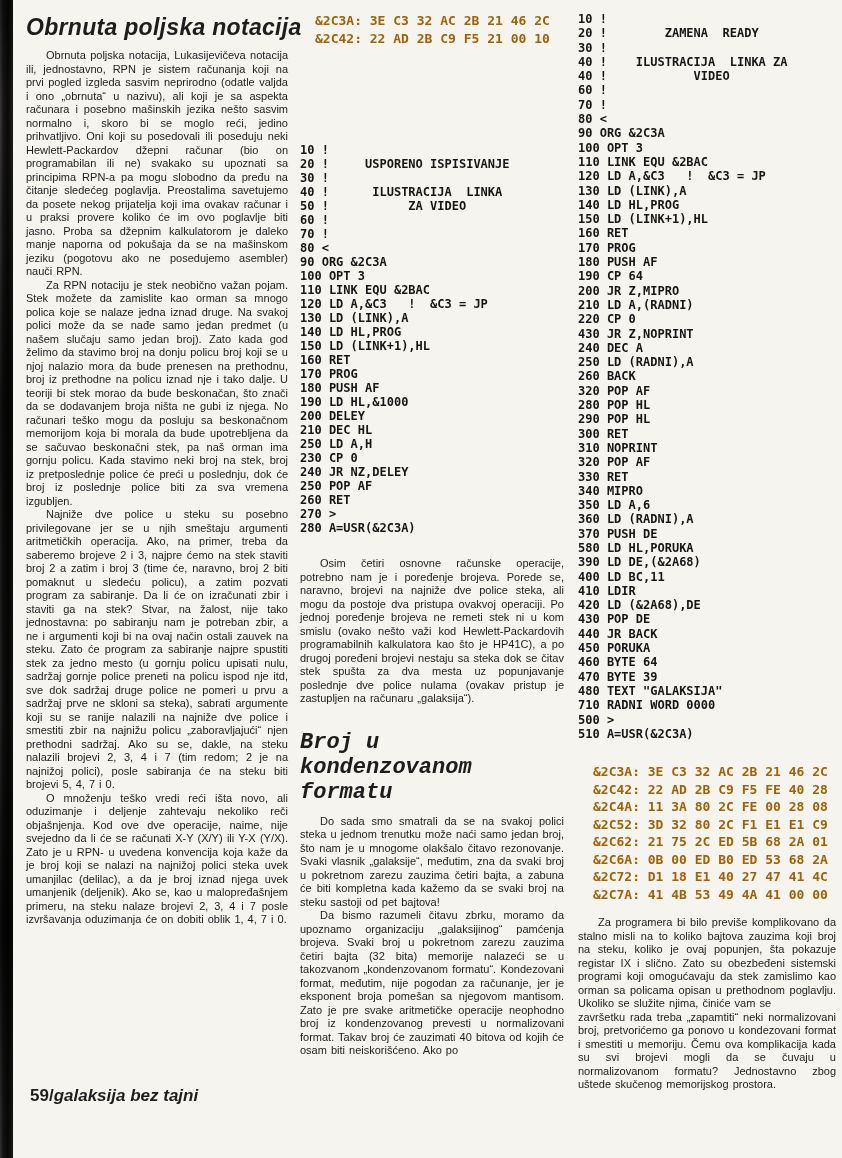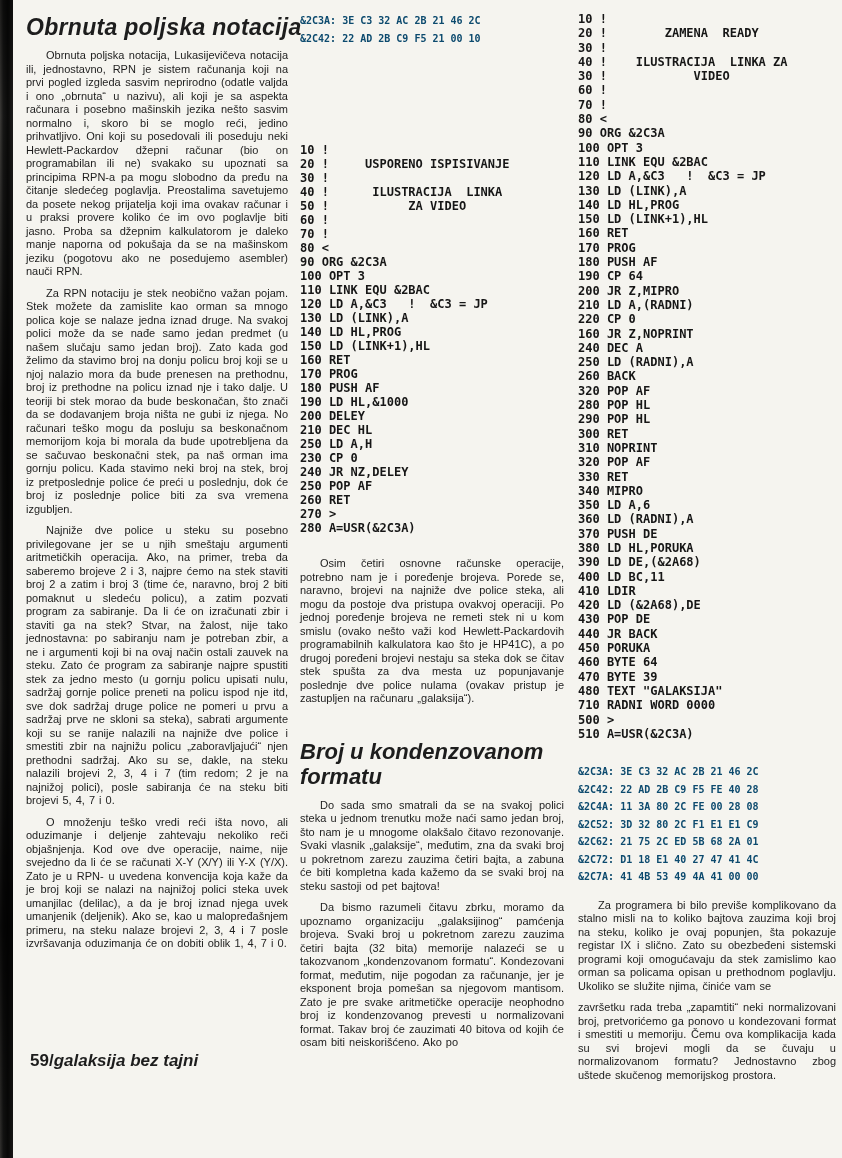--- a/index.html
+++ b/index.html
@@ -21,45 +21,45 @@
   #left-col{left:26px;width:262px;top:14px;}
   #mid-col{left:300px;width:264px;top:12px;}
   #right-col{left:578px;width:258px;top:12px;}
 
   .article-title{
     font-size:23px;font-weight:bold;font-style:italic;
     letter-spacing:.3px;margin:0 0 8px 0;white-space:nowrap;
   }
   .section-heading{
     font-size:22px;font-weight:bold;font-style:italic;
-    line-height:25px;margin:33px 0 10px 0;
+    line-height:25px;margin:24px 0 10px 0;font-family:Liberation Mono, monospace;
   }
   p.body{
     font-size:11px;line-height:13.5px;text-align:justify;
     margin:0;text-indent:20px;word-spacing:1px;
   }
   p.body.noindent{text-indent:0;}
 
   .hexdump div{
     white-space:pre;font-family:"DejaVu Sans Mono",monospace;
-    font-size:10px;font-weight:bold;line-height:17.5px;color:#0c4a6e;
+    font-size:13px;font-weight:bold;line-height:17.5px;color:#a16207;margin-left:15px;
   }
   .listing div{
     white-space:pre;font-family:"DejaVu Sans Mono",monospace;
     font-size:12px;font-weight:bold;line-height:14px;color:#161616;
   }
   #right-col .listing div{line-height:14.3px;}
   .gap-hex-to-listing{height:96px;}
   .gap-listing-to-text{height:22px;}
   .gap-to-hex{height:22px;}
   .gap-to-text{height:13px;}
-  p.body + p.body{margin-top:8px;}
+  p.body + p.body{margin-top:0;}
 
   .page-footer{
-    position:absolute;left:30px;top:1051px;
+    position:absolute;left:30px;top:1086px;
     font-size:17px;font-weight:bold;
   }
   .page-footer .mag-title{font-style:italic;}
 </style>
 </head>
 <body>
 
 <div class="edge-strip"></div>
 
 <div class="col" id="left-col">
@@ -112,54 +112,54 @@
   <p class="body">Do sada smo smatrali da se na svakoj polici steka u jednom trenutku može naći samo jedan broj, što nam je u mnogome olakšalo čitavo rezonovanje. Svaki vlasnik „galaksije“, međutim, zna da svaki broj u pokretnom zarezu zauzima četiri bajta, a zabuna će biti kompletna kada kažemo da se svaki broj na steku sastoji od pet bajtova!</p>
   <p class="body">Da bismo razumeli čitavu zbrku, moramo da upoznamo organizaciju „galaksijinog“ pamćenja brojeva. Svaki broj u pokretnom zarezu zauzima četiri bajta (32 bita) memorije nalazeći se u takozvanom „kondenzovanom formatu“. Kondezovani format, međutim, nije pogodan za računanje, jer je eksponent broja pomešan sa njegovom mantisom. Zato je pre svake aritmetičke operacije neophodno broj iz kondenzovanog prevesti u normalizovani format. Takav broj će zauzimati 40 bitova od kojih će osam biti neiskorišćeno. Ako po</p>
 </div>
 
 <div class="col" id="right-col">
   <div class="listing">
       <div>10 !</div>
       <div>20 !        ZAMENA  READY</div>
       <div>30 !</div>
       <div>40 !    ILUSTRACIJA  LINKA ZA</div>
-      <div>30 !            VIDEO</div>
+      <div>40 !            VIDEO</div>
       <div>60 !</div>
       <div>70 !</div>
       <div>80 &lt;</div>
       <div>90 ORG &amp;2C3A</div>
       <div>100 OPT 3</div>
       <div>110 LINK EQU &amp;2BAC</div>
       <div>120 LD A,&amp;C3   !  &amp;C3 = JP</div>
       <div>130 LD (LINK),A</div>
       <div>140 LD HL,PROG</div>
       <div>150 LD (LINK+1),HL</div>
       <div>160 RET</div>
       <div>170 PROG</div>
       <div>180 PUSH AF</div>
       <div>190 CP 64</div>
       <div>200 JR Z,MIPRO</div>
       <div>210 LD A,(RADNI)</div>
       <div>220 CP 0</div>
-      <div>160 JR Z,NOPRINT</div>
+      <div>430 JR Z,NOPRINT</div>
       <div>240 DEC A</div>
       <div>250 LD (RADNI),A</div>
       <div>260 BACK</div>
       <div>320 POP AF</div>
       <div>280 POP HL</div>
       <div>290 POP HL</div>
       <div>300 RET</div>
       <div>310 NOPRINT</div>
       <div>320 POP AF</div>
       <div>330 RET</div>
       <div>340 MIPRO</div>
       <div>350 LD A,6</div>
       <div>360 LD (RADNI),A</div>
       <div>370 PUSH DE</div>
-      <div>380 LD HL,PORUKA</div>
+      <div>580 LD HL,PORUKA</div>
       <div>390 LD DE,(&amp;2A68)</div>
       <div>400 LD BC,11</div>
       <div>410 LDIR</div>
       <div>420 LD (&amp;2A68),DE</div>
       <div>430 POP DE</div>
       <div>440 JR BACK</div>
       <div>450 PORUKA</div>
       <div>460 BYTE 64</div>
       <div>470 BYTE 39</div>
       <div>480 TEXT "GALAKSIJA"</div>
@@ -167,20 +167,21 @@
       <div>500 &gt;</div>
       <div>510 A=USR(&amp;2C3A)</div>
     </div>
   <div class="gap-to-hex"></div>
   <div class="hexdump">
       <div>&amp;2C3A: 3E C3 32 AC 2B 21 46 2C</div>
       <div>&amp;2C42: 22 AD 2B C9 F5 FE 40 28</div>
       <div>&amp;2C4A: 11 3A 80 2C FE 00 28 08</div>
       <div>&amp;2C52: 3D 32 80 2C F1 E1 E1 C9</div>
       <div>&amp;2C62: 21 75 2C ED 5B 68 2A 01</div>
+      <div>&amp;2C6A: 0B 00 ED B0 ED 53 68 2A</div>
       <div>&amp;2C72: D1 18 E1 40 27 47 41 4C</div>
       <div>&amp;2C7A: 41 4B 53 49 4A 41 00 00</div>
     </div>
   <div class="gap-to-text"></div>
   <p class="body">Za programera bi bilo previše komplikovano da stalno misli na to koliko bajtova zauzima koji broj na steku, koliko je ovaj popunjen, šta pokazuje registar IX i slično. Zato su obezbeđeni sistemski programi koji omogućavaju da stek zamislimo kao orman sa policama opisan u prethodnom poglavlju. Ukoliko se služite njima, činiće vam se</p>
   <p class="body noindent">završetku rada treba „zapamtiti“ neki normalizovani broj, pretvorićemo ga ponovo u kondezovani format i smestiti u memoriju. Čemu ova komplikacija kada su svi brojevi mogli da se čuvaju u normalizovanom formatu? Jednostavno zbog uštede skučenog memorijskog prostora.</p>
 </div>
 
 <div class="page-footer">
   <span>59/</span><span class="mag-title">galaksija bez tajni</span>

